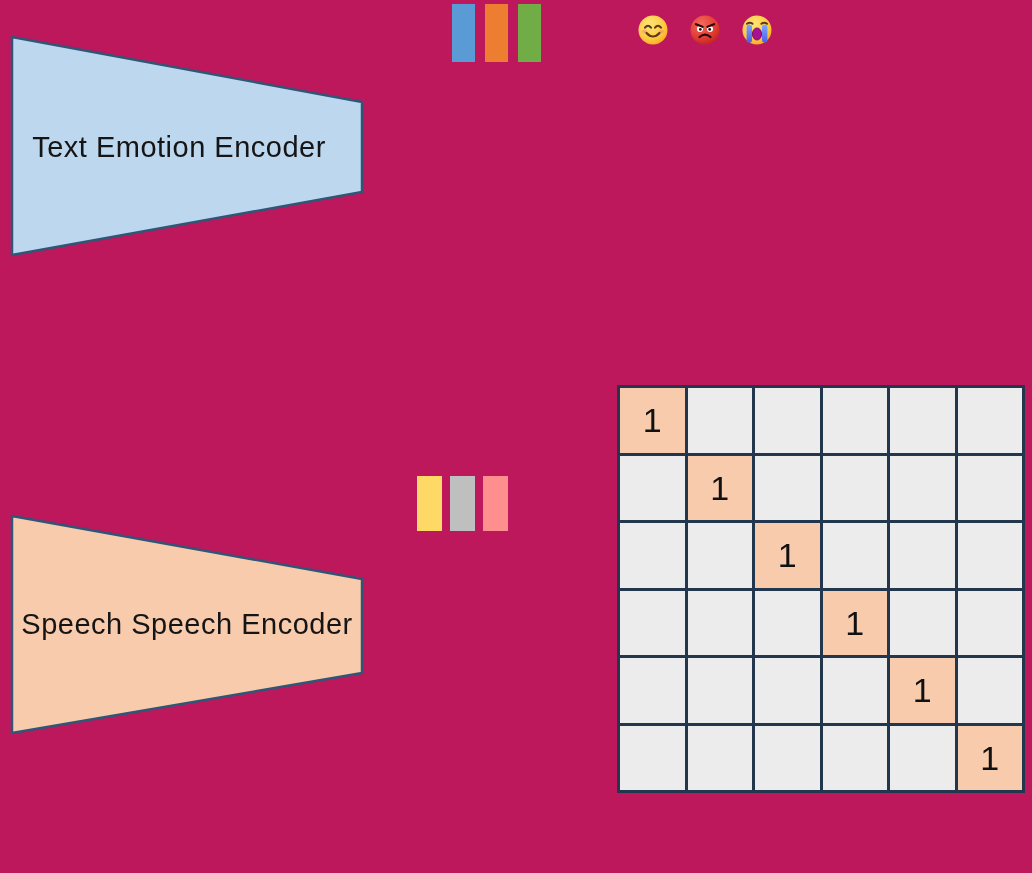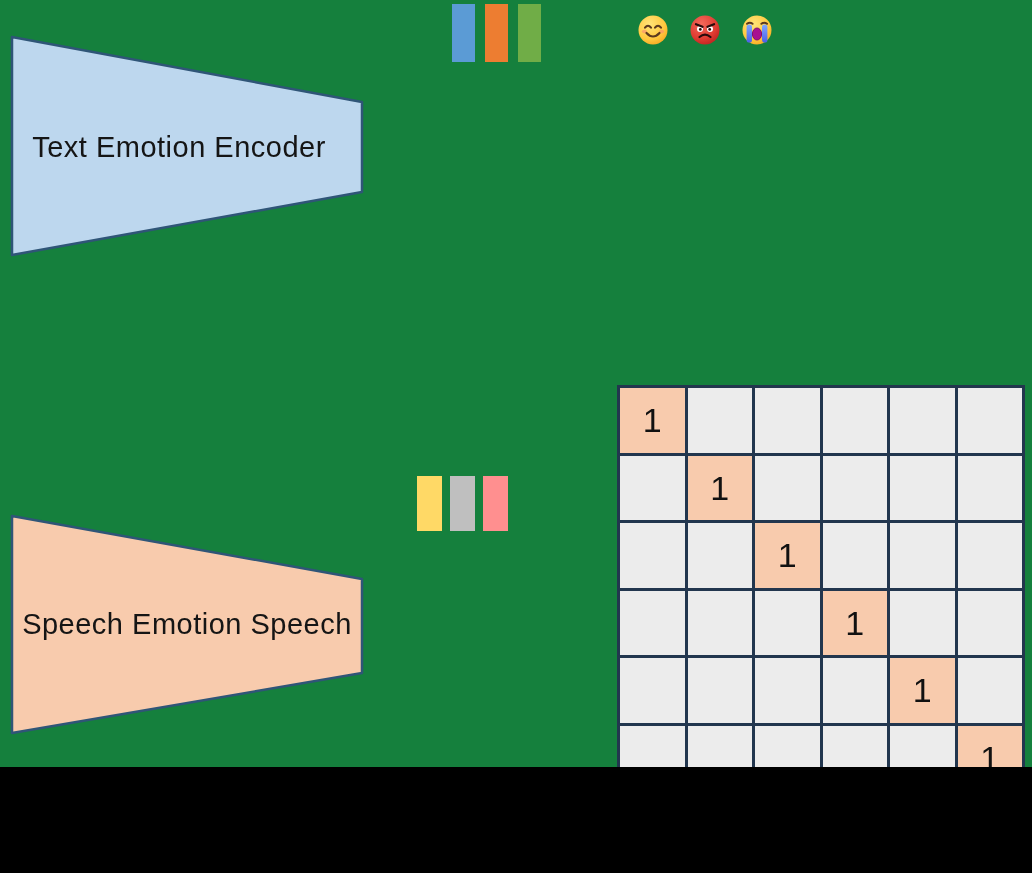--- a/index.html
+++ b/index.html
@@ -3,22 +3,22 @@
 <meta charset="utf-8">
 <style>
   html, body {
     margin: 0;
     padding: 0;
     background: #000;
   }
   .stage {
     position: relative;
     width: 1032px;
-    height: 767px;
-    background: #15803d;
+    height: 873px;
+    background: #be185d;
     overflow: hidden;
     font-family: "Liberation Sans", sans-serif;
   }
   .trap-svg {
     position: absolute;
     display: block;
   }
   .trap-label {
     position: absolute;
     transform: translate(-50%, -50%);
@@ -72,21 +72,21 @@
 <div class="stage">
 
   <svg class="trap-svg" style="left:10px; top:34px;" width="356" height="226" viewBox="0 0 356 226">
     <polygon points="2,3 352,68 352,158 2,221" stroke-width="2.5" stroke-linejoin="round" fill="#BDD7EE" stroke="#2F5577"></polygon>
   </svg>
   <div class="trap-label" style="left:179px; top:147px;">Text Emotion Encoder</div>
 
   <svg class="trap-svg" style="left:10px; top:513px;" width="356" height="226" viewBox="0 0 356 226">
     <polygon points="2,3 352,66 352,160 2,220" stroke-width="2.5" stroke-linejoin="round" fill="#F8CBAD" stroke="#2F5577"></polygon>
   </svg>
-  <div class="trap-label" style="left:187px; top:624px;">Speech Emotion Speech</div>
+  <div class="trap-label" style="left:187px; top:624px;">Speech Speech Encoder</div>
 
   <div class="bar-group top">
     <div class="bar" style="background-color: rgb(91, 155, 213);"></div>
     <div class="bar" style="background-color: rgb(237, 125, 49);"></div>
     <div class="bar" style="background-color: rgb(112, 173, 71);"></div>
   </div>
 
   <div class="emoji-row">
 
     <svg width="32" height="32" viewBox="0 0 32 32" aria-label="smiling-face">

